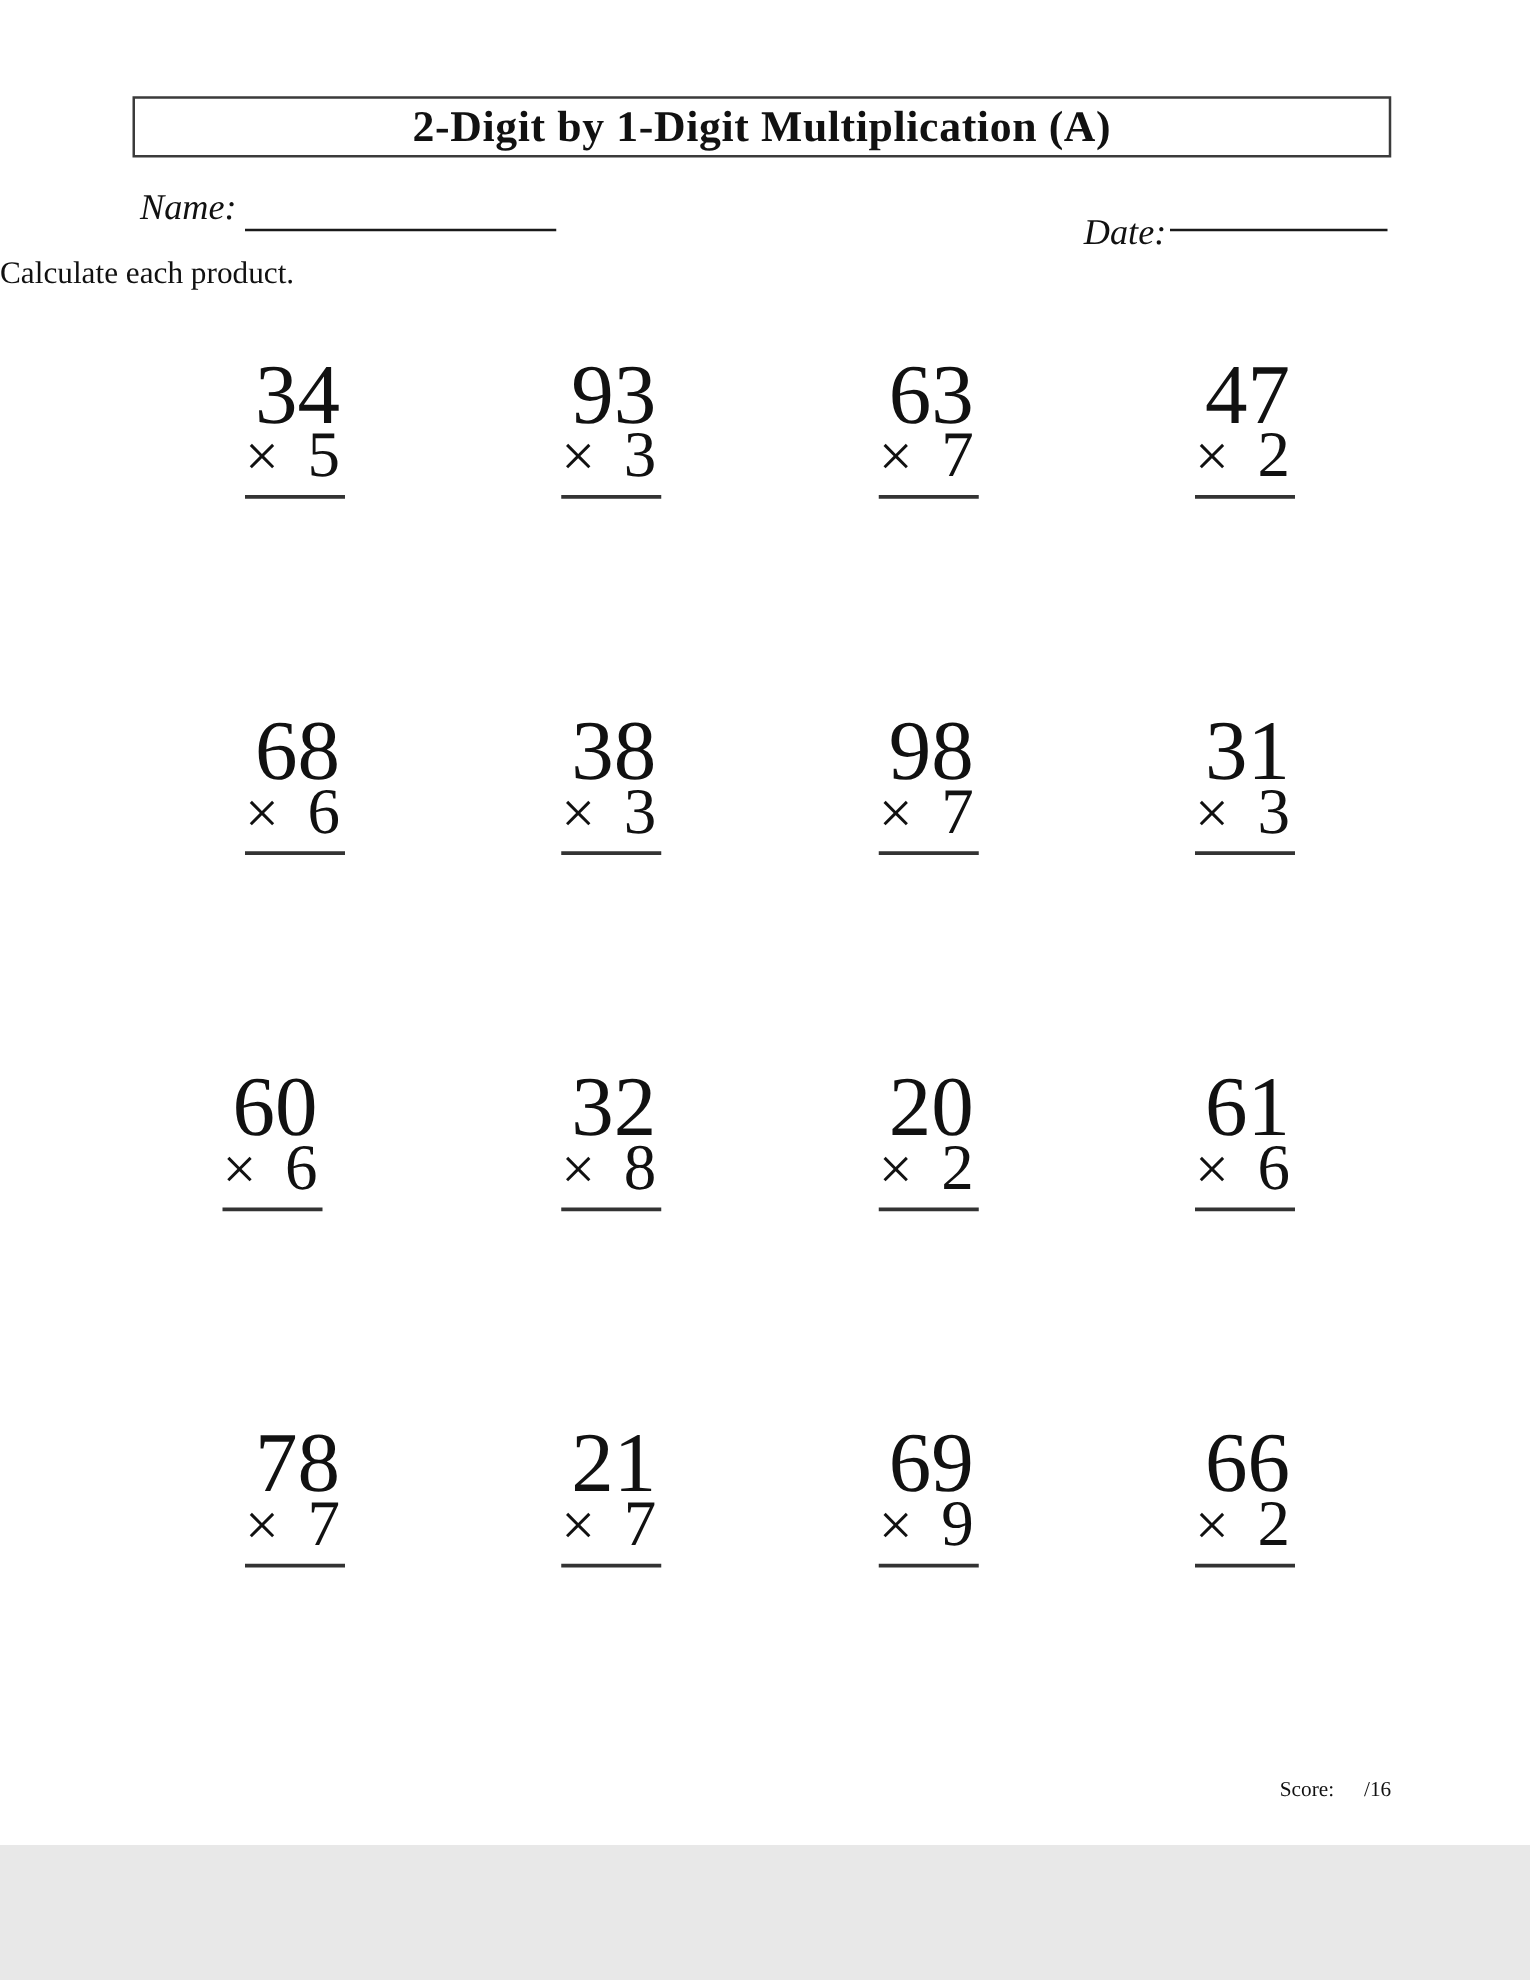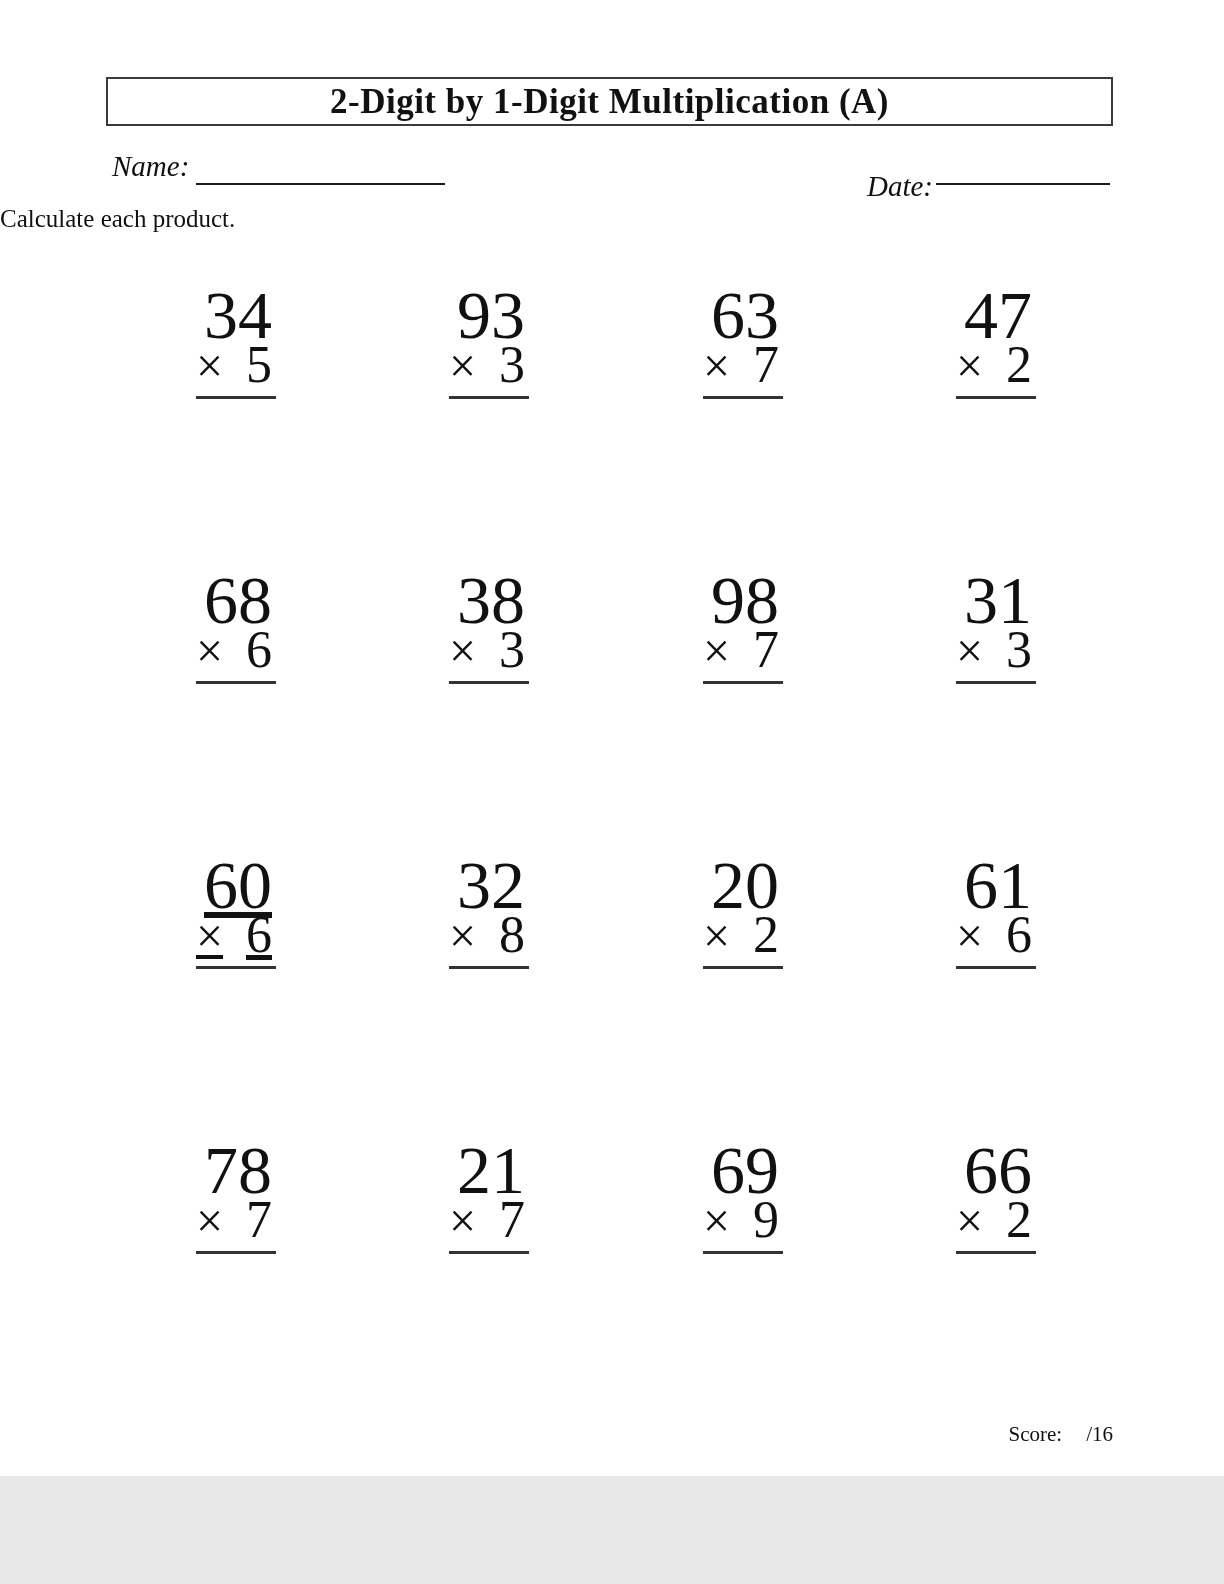--- a/index.html
+++ b/index.html
@@ -72,21 +72,21 @@
   .times { font-size: 48px; }
   .answer-line {
     margin-top: 5px;
     height: 0;
     border-bottom: 3px solid var(--answer-line, #333333);
   }
   .score-row {
     position: absolute;
     top: 1422px;
     right: 111px;
-    font-size: 21px;
+    font-size: 17px;
     display: flex;
     gap: 24px;
     align-items: baseline;
   }
   .footer-box {
     position: absolute;
     left: 106px; top: 1488px;
     width: 1007px; height: 30px;
     border: 2px solid var(--footer-border, #5a5a5a);
     display: flex; align-items: center; justify-content: center;
@@ -168,21 +168,21 @@
         <div class="answer-line"></div>
       </div>
       <div class="problem" style="left: 956px; top: 575px;">
         <div class="multiplicand">31</div>
         <div class="multiplier-row">
           <span class="times">×</span>
           <span class="multiplier">3</span>
         </div>
         <div class="answer-line"></div>
       </div>
-      <div class="problem" style="left: 196px; top: 860px; text-decoration: underline;">
+      <div class="problem" style="left: 178px; top: 860px;">
         <div class="multiplicand">60</div>
         <div class="multiplier-row">
           <span class="times">×</span>
           <span class="multiplier">6</span>
         </div>
         <div class="answer-line"></div>
       </div>
       <div class="problem" style="left: 449px; top: 860px;">
         <div class="multiplicand">32</div>
         <div class="multiplier-row">

